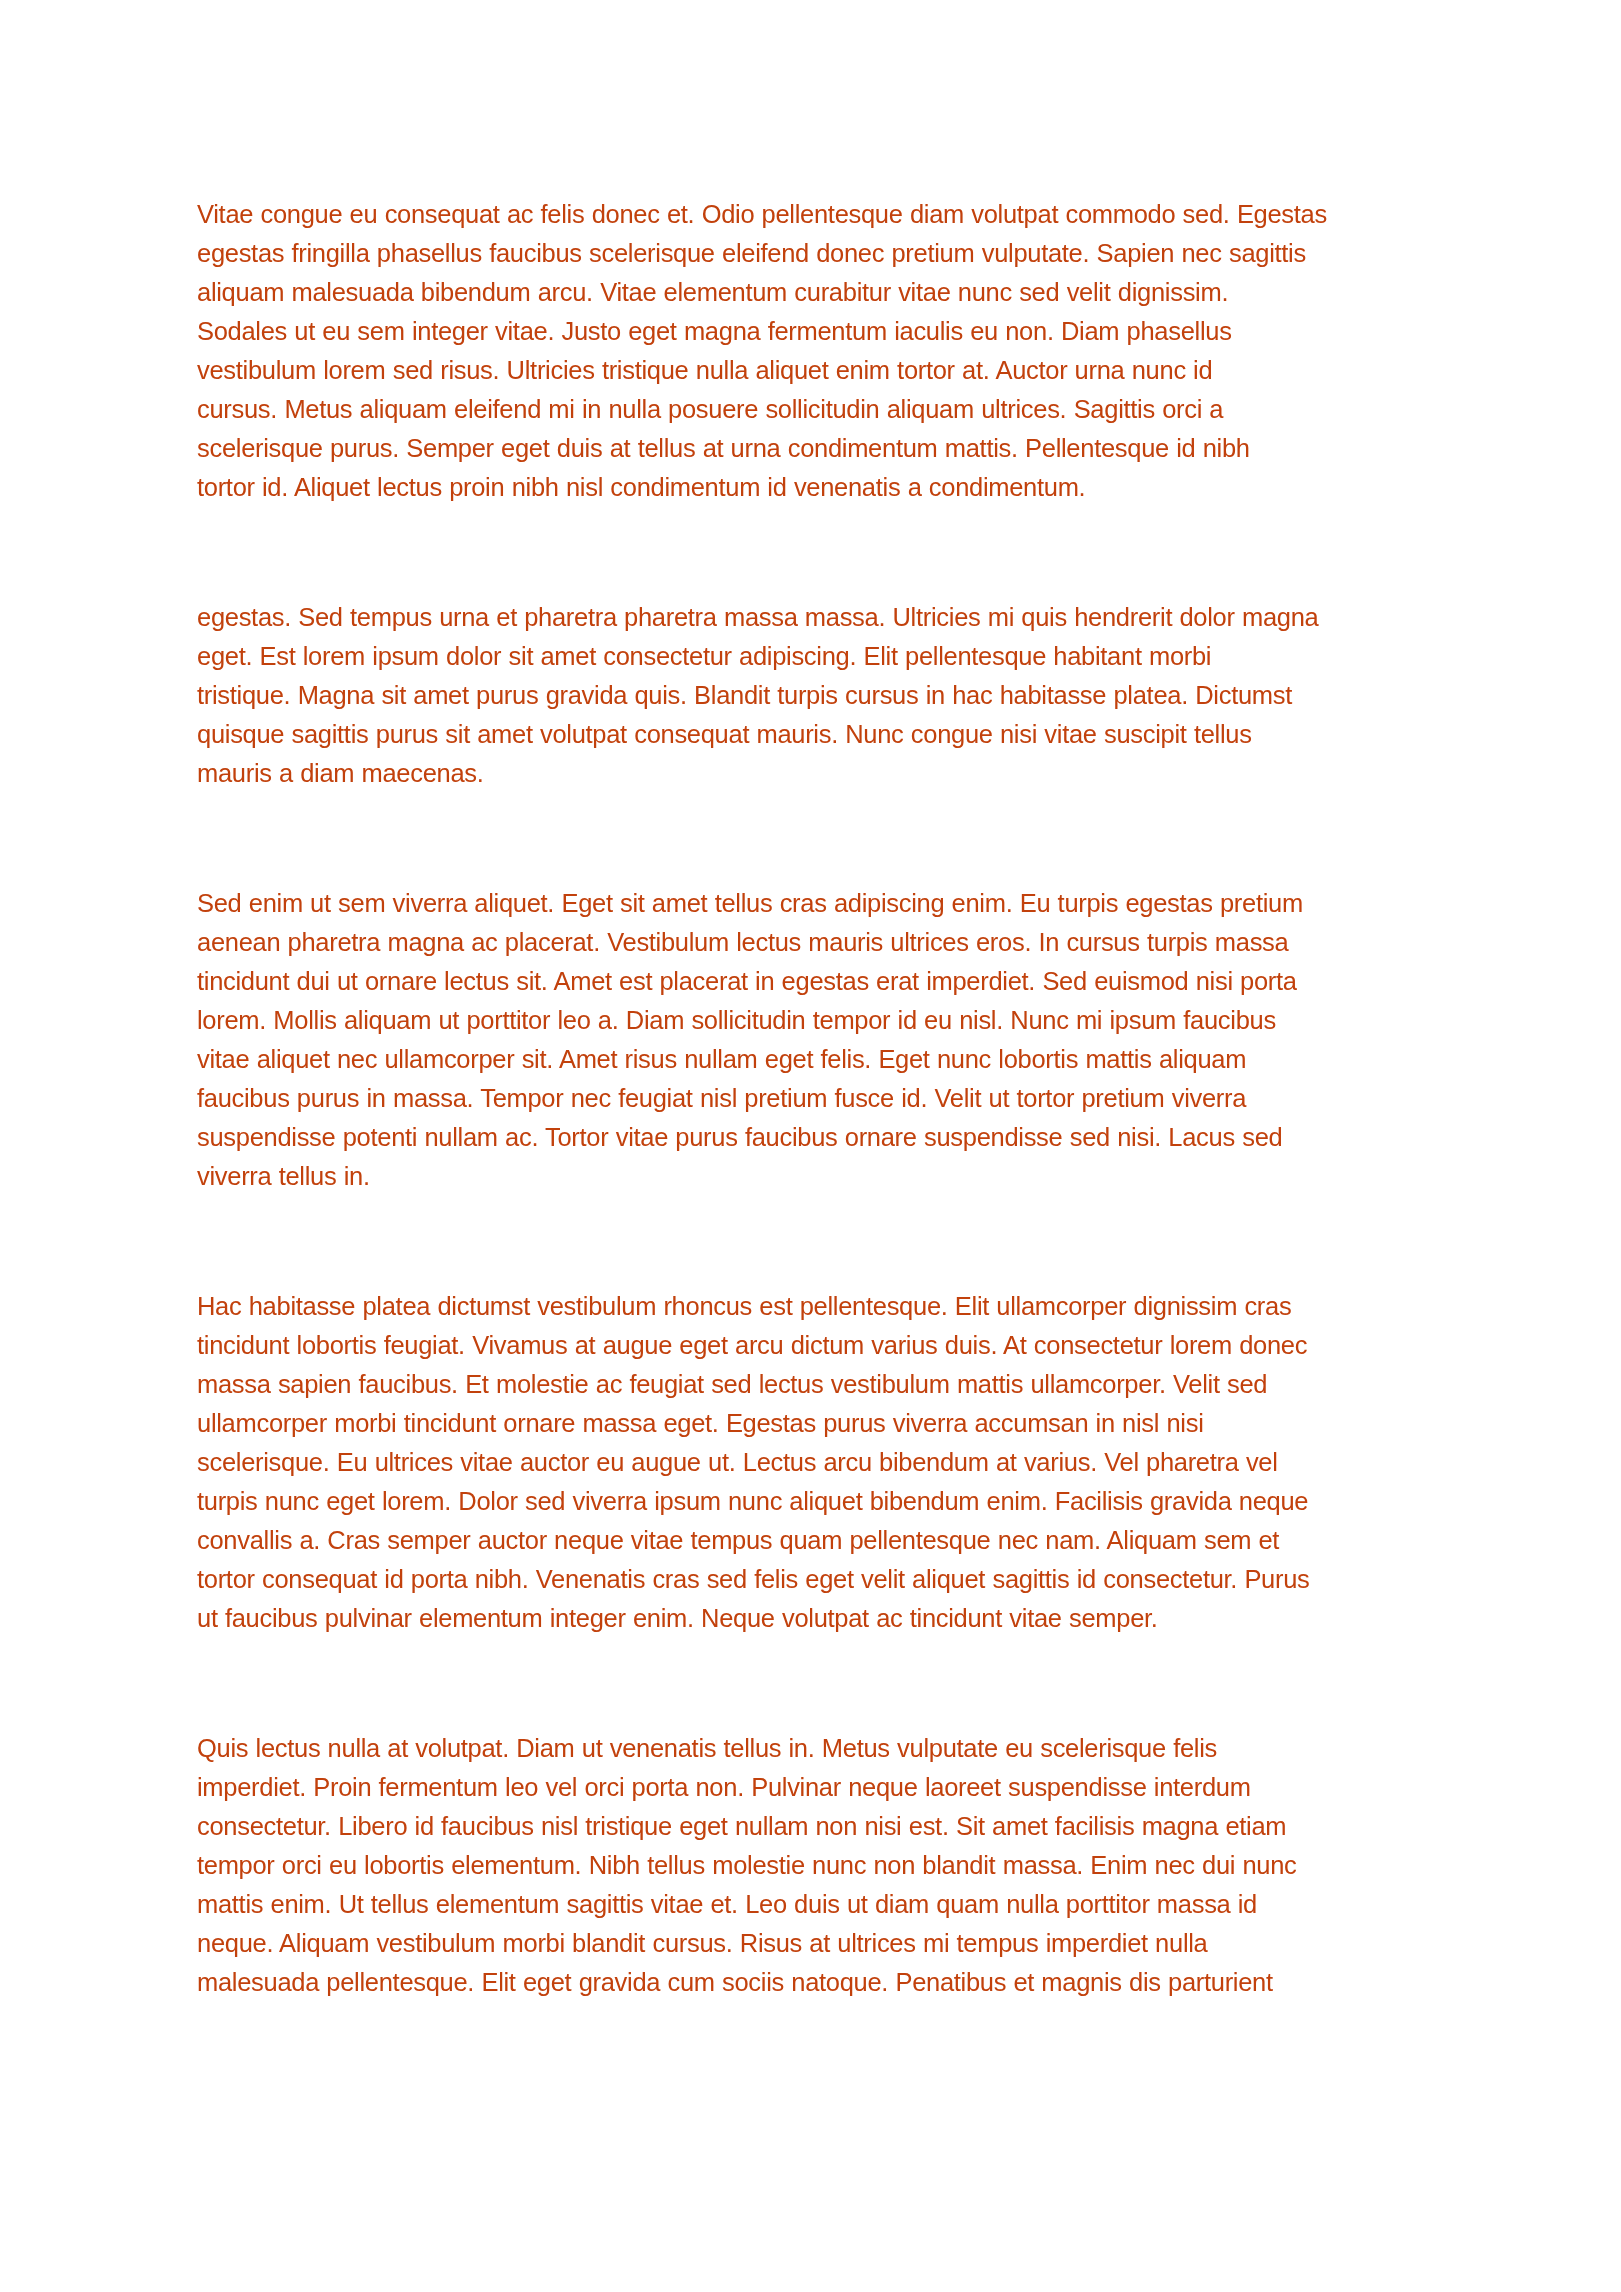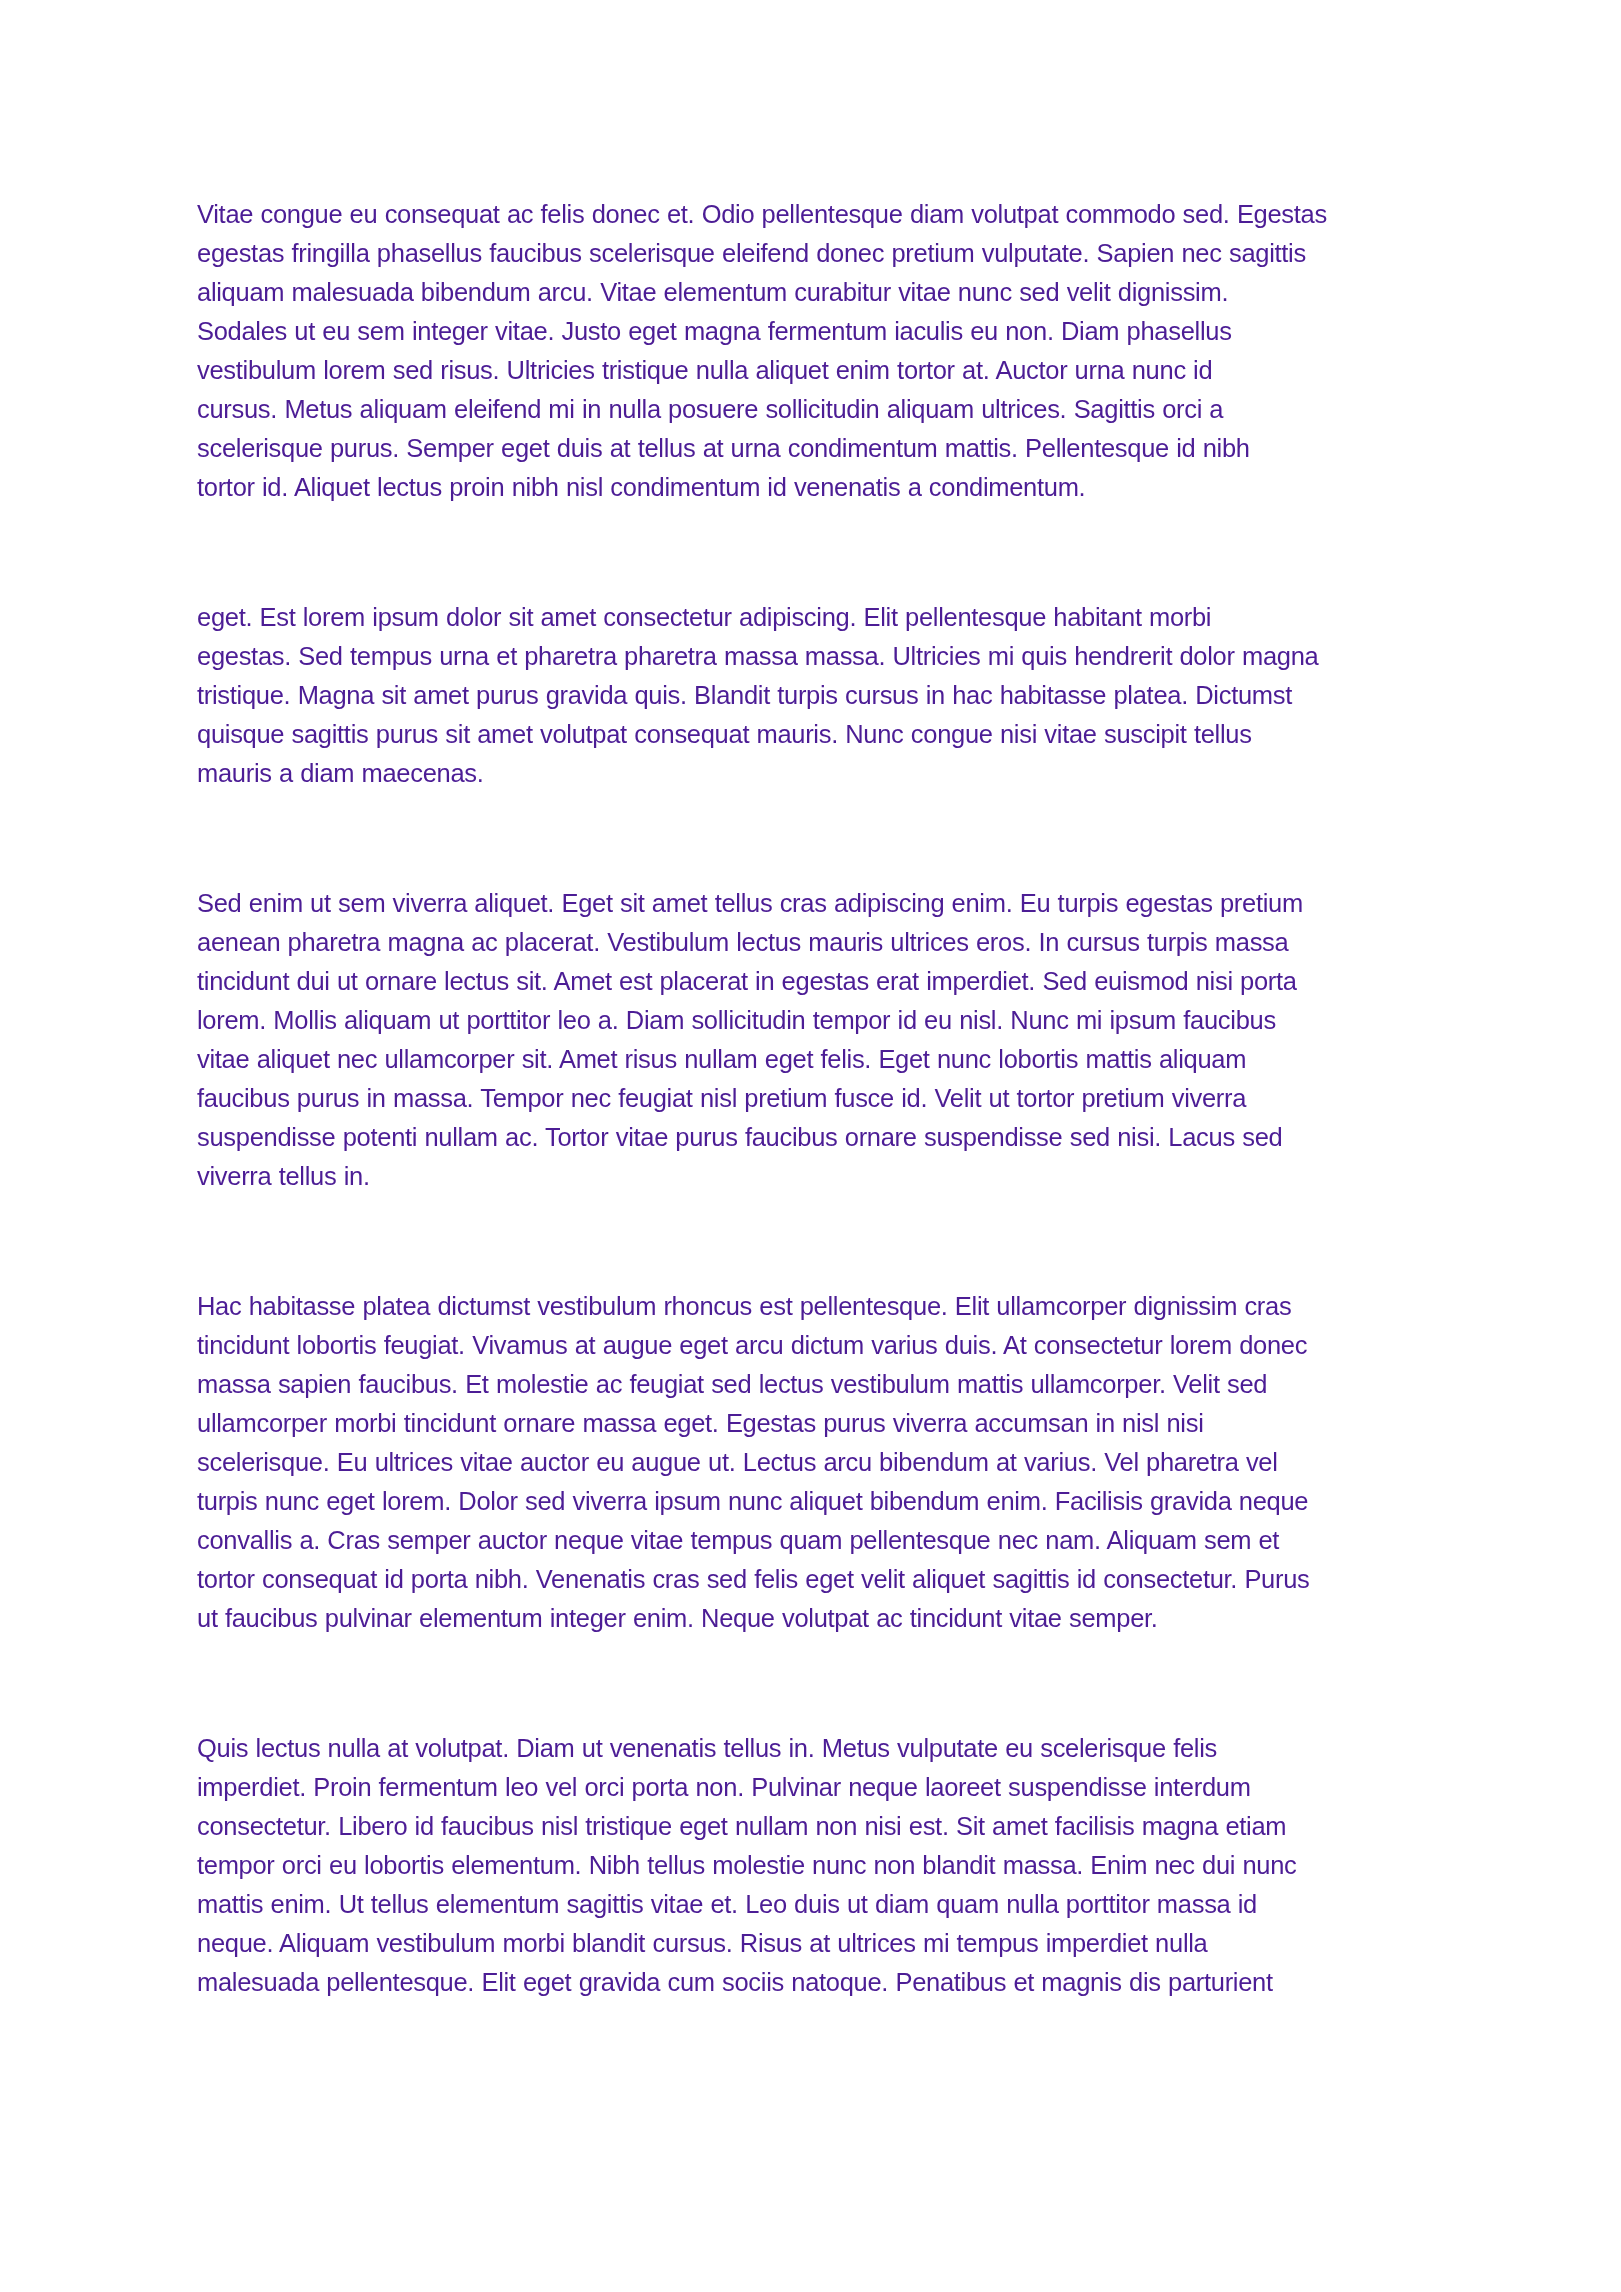--- a/index.html
+++ b/index.html
@@ -21,21 +21,21 @@
     height: 2293px;
     background: #ffffff;
   }
   .body-text {
     position: absolute;
     left: 197px;
     top: 195px;
     width: 1235px;
     font-family: "Liberation Sans", sans-serif;
     font-size: 25.5px;
-    color: #4c1d95;
+    color: #c2410c;
   }
   .paragraph {
     margin: 0;
     padding: 0;
   }
   .line {
     display: block;
     height: 39px;
     line-height: 39px;
     white-space: nowrap;
@@ -58,22 +58,22 @@
       <span class="line">aliquam malesuada bibendum arcu. Vitae elementum curabitur vitae nunc sed velit dignissim.</span>
       <span class="line">Sodales ut eu sem integer vitae. Justo eget magna fermentum iaculis eu non. Diam phasellus</span>
       <span class="line">vestibulum lorem sed risus. Ultricies tristique nulla aliquet enim tortor at. Auctor urna nunc id</span>
       <span class="line">cursus. Metus aliquam eleifend mi in nulla posuere sollicitudin aliquam ultrices. Sagittis orci a</span>
       <span class="line">scelerisque purus. Semper eget duis at tellus at urna condimentum mattis. Pellentesque id nibh</span>
       <span class="line">tortor id. Aliquet lectus proin nibh nisl condimentum id venenatis a condimentum.</span>
     </div>
     <div class="p-gap"></div>
 
     <div class="paragraph">
+      <span class="line">egestas. Sed tempus urna et pharetra pharetra massa massa. Ultricies mi quis hendrerit dolor magna</span>
       <span class="line">eget. Est lorem ipsum dolor sit amet consectetur adipiscing. Elit pellentesque habitant morbi</span>
-      <span class="line">egestas. Sed tempus urna et pharetra pharetra massa massa. Ultricies mi quis hendrerit dolor magna</span>
       <span class="line">tristique. Magna sit amet purus gravida quis. Blandit turpis cursus in hac habitasse platea. Dictumst</span>
       <span class="line">quisque sagittis purus sit amet volutpat consequat mauris. Nunc congue nisi vitae suscipit tellus</span>
       <span class="line">mauris a diam maecenas.</span>
     </div>
     <div class="p-gap"></div>
 
     <div class="paragraph">
       <span class="line">Sed enim ut sem viverra aliquet. Eget sit amet tellus cras adipiscing enim. Eu turpis egestas pretium</span>
       <span class="line">aenean pharetra magna ac placerat. Vestibulum lectus mauris ultrices eros. In cursus turpis massa</span>
       <span class="line">tincidunt dui ut ornare lectus sit. Amet est placerat in egestas erat imperdiet. Sed euismod nisi porta</span>

